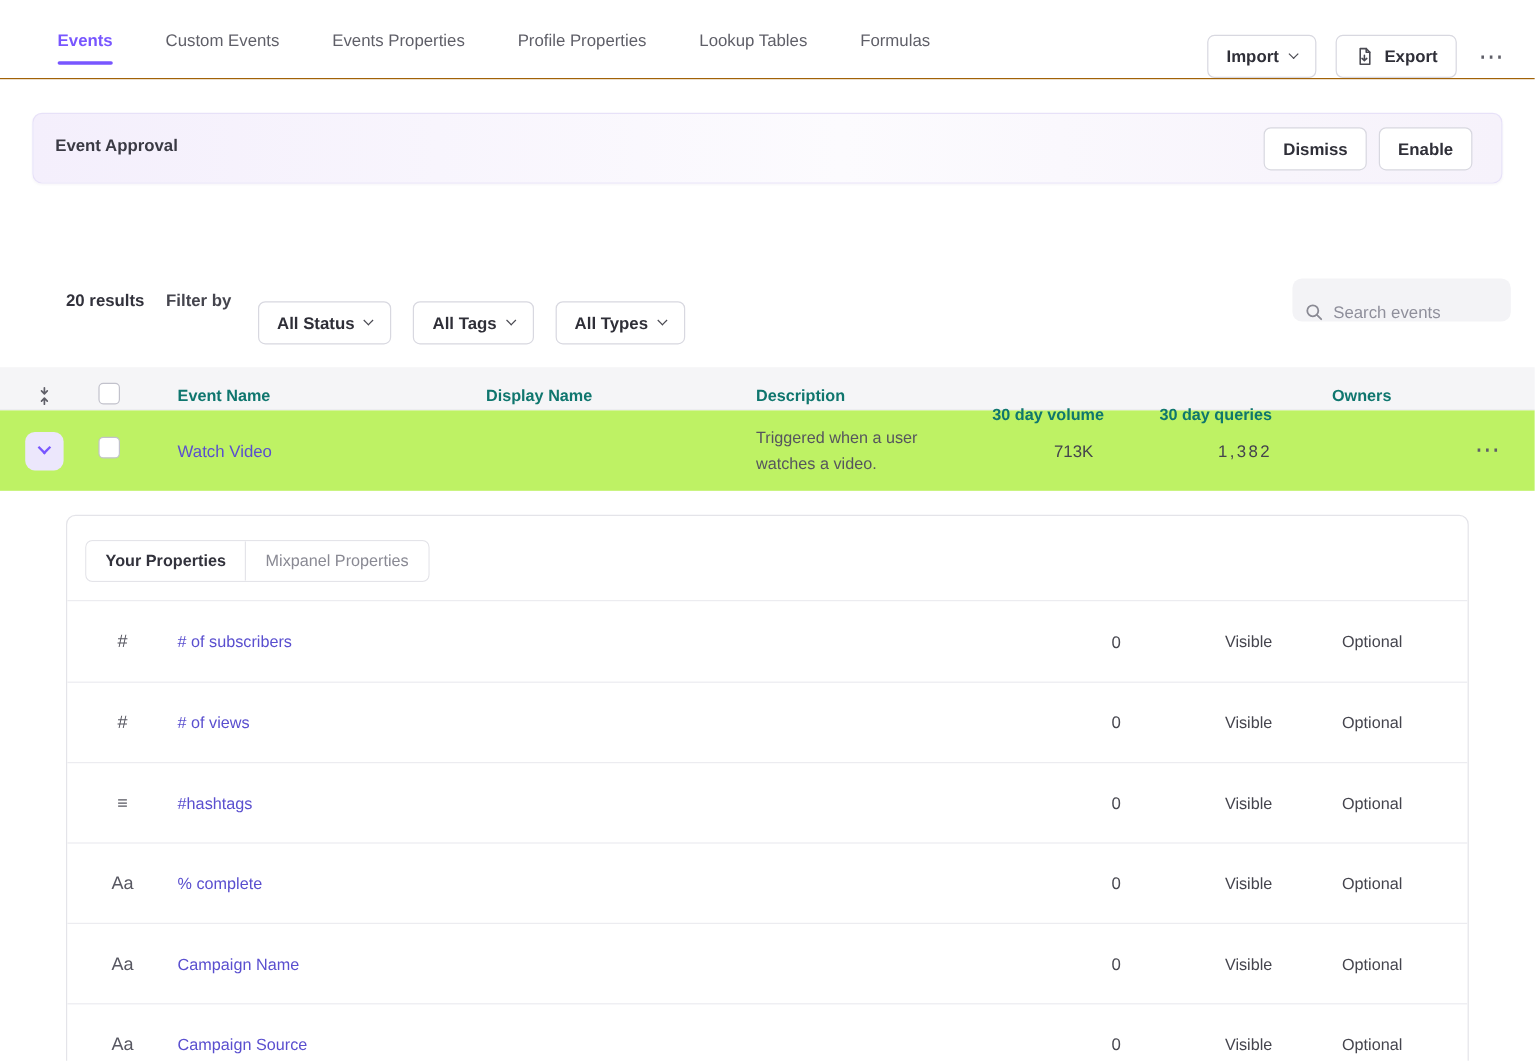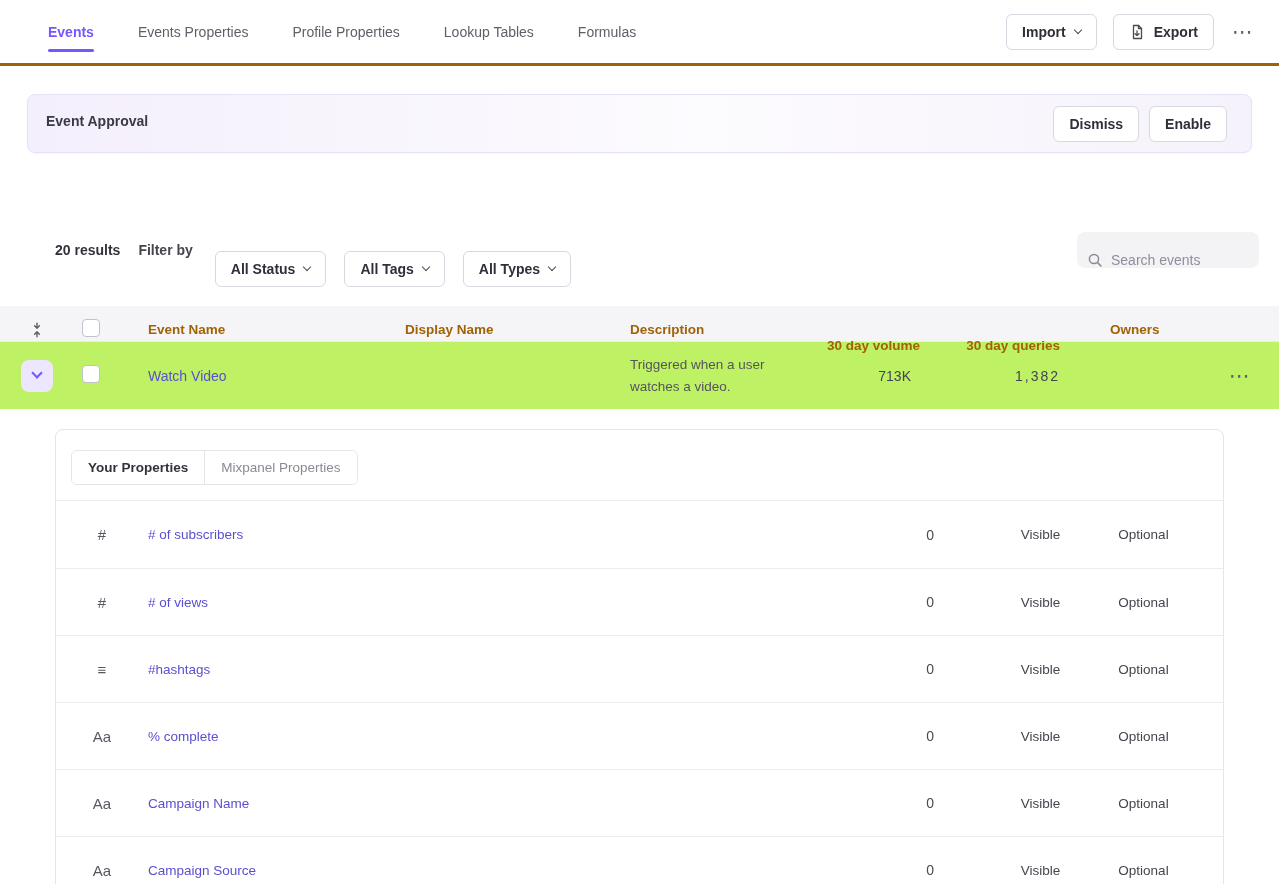--- a/index.html
+++ b/index.html
@@ -5,21 +5,21 @@
   * { box-sizing: border-box; margin: 0; padding: 0; }
   html, body {
     width: 1279px; height: 884px; overflow: hidden;
     background: #ffffff;
     font-family: "Liberation Sans", "DejaVu Sans", sans-serif;
     color: #32323c;
   }
   button { font-family: inherit; }
 
   
-  .topnav { height: 66px; display: flex; align-items: center; padding: 0 24px; background: #fff; border-bottom: 3px solid #a16207; }
+  .topnav { height: 66px; display: flex; align-items: flex-end; padding: 0 24px; background: #fff; border-bottom: 1px solid #a16207; }
   .tabs { display: flex; height: 100%; align-items: stretch; margin-left: 24px; }
   .tab { position: relative; display: flex; align-items: center; margin-right: 44px; font-size: 14px; color: #5f5f68; cursor: pointer; white-space: nowrap; }
   .tab.active { color: #7856ff; font-weight: 700; }
   .tab.active::after { content: ""; position: absolute; left: 0; right: 0; bottom: 11px; height: 3px; border-radius: 2px; background: #7856ff; }
   .nav-actions { margin-left: auto; display: flex; align-items: center; gap: 16px; }
   .btn { display: inline-flex; align-items: center; gap: 9px; height: 36px; padding: 0 15px; border: 1px solid #d8d8e0; border-radius: 6px; background: #fff; font-size: 14px; font-weight: 600; color: #2f2f38; cursor: pointer; }
   .more-btn { border: none; background: none; color: #5f5f68; font-size: 21px; line-height: 1; cursor: pointer; padding: 4px 2px; }
 
   .chev { display: inline-block; width: 6px; height: 6px; border-right: 1.5px solid #4a4a52; border-bottom: 1.5px solid #4a4a52; transform: rotate(45deg); margin-top: -4px; }
   .chev-lg { width: 8px; height: 8px; border-right: 2px solid #7856ff; border-bottom: 2px solid #7856ff; margin-top: -5px; }
@@ -37,21 +37,21 @@
   .results { font-size: 14px; font-weight: 700; color: #32323c; }
   .filter-by { margin-left: 18px; font-size: 14px; font-weight: 600; color: #45454e; }
   .dropdown { margin-left: 18px; margin-top: 38px; }
   .dropdown:first-of-type { margin-left: 22px; }
   .searchbox { margin-left: auto; width: 182px; height: 36px; background: #f3f3f6; border-radius: 8px; display: flex; align-items: flex-end; padding: 0 10px; gap: 8px; }
   .searchbox input { flex: 1; min-width: 0; border: none; outline: none; background: transparent; font-size: 14px; color: #32323c; font-family: inherit; }
   .searchbox input::placeholder { color: #8f8f9b; }
 
   
   .tgrid { display: grid; grid-template-columns: 74px 74px 257px 225px 190px 100px 140px 140px 1fr; align-items: center; }
-  .thead { margin-top: 19px; height: 36px; background: #f5f5f7; border-bottom: 1px solid #ebebef; font-size: 13.5px; font-weight: 600; color: #a16207; }
+  .thead { margin-top: 19px; height: 36px; background: #f5f5f7; border-bottom: 1px solid #ebebef; font-size: 13.5px; font-weight: 600; color: #0f766e; }
   .th-right { justify-self: end; margin-top: 32px; }
   .th-owners { padding-left: 50px; }
   .collapse-btn { justify-self: center; background: none; border: none; cursor: pointer; display: flex; align-items: center; }
   .checkbox { width: 18px; height: 18px; border: 1px solid #c2c2cc; border-radius: 4px; background: #fff; margin-left: 8px; cursor: pointer; display: inline-block; }
 
   .erow { height: 67px; background: #bef264; }
   .expand-btn { justify-self: center; width: 32px; height: 32px; border: none; border-radius: 8px; background: #ece7fc; cursor: pointer; display: flex; align-items: center; justify-content: center; }
   .ename { font-size: 14px; color: #5a4fcf; cursor: pointer; }
   .edesc { font-size: 13.5px; color: #55555e; line-height: 1.6; padding-right: 30px; }
   .enum { justify-self: end; font-size: 14px; color: #44444d; padding-right: 9px; font-variant-numeric: tabular-nums; }
@@ -73,20 +73,21 @@
   .pvis, .popt { text-align: center; font-size: 13.5px; color: #45454e; cursor: pointer; }
 </style>
 </head>
 <body>
 
 <header class="topnav">
   <nav class="tabs">
 
       <div class="tab active">Events</div>
 
+      <div class="tab">Custom Events</div>
 
       <div class="tab">Events Properties</div>
 
       <div class="tab">Profile Properties</div>
 
       <div class="tab">Lookup Tables</div>
 
       <div class="tab">Formulas</div>
 
   </nav>

